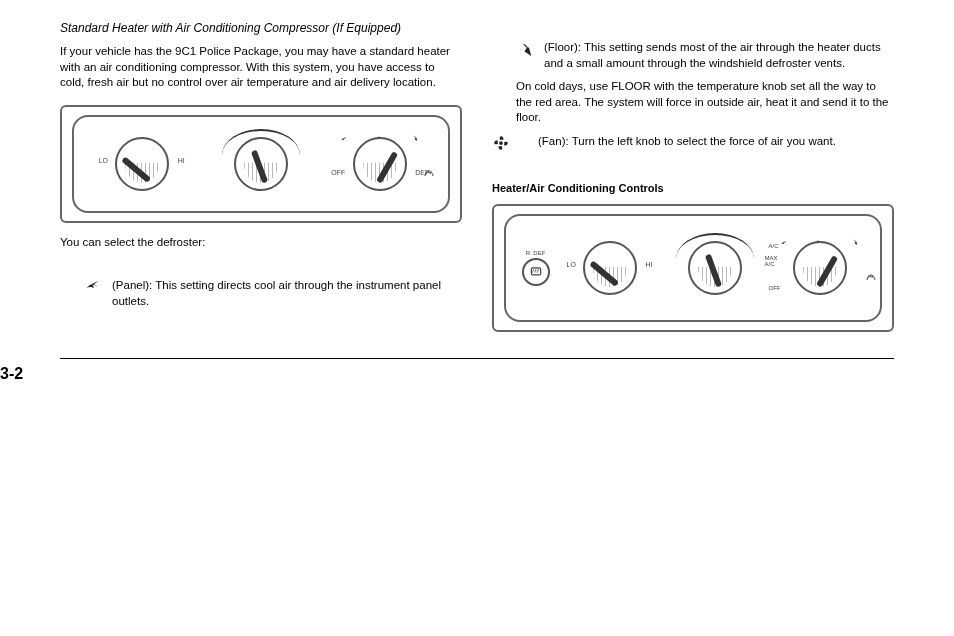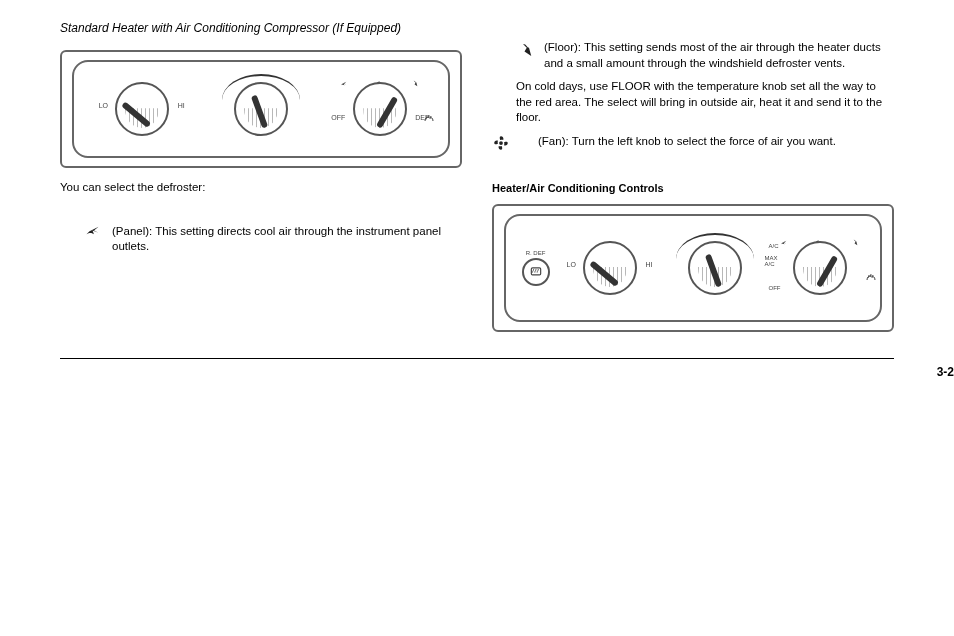--- a/index.html
+++ b/index.html
@@ -89,31 +89,32 @@
   }
   .rdef-btn .btn{
     width:28px; height:28px; border:2px solid #555; border-radius:50%;
     display:flex; align-items:center; justify-content:center; font-size:8px;
   }
   .lbl-ac { right:-4px; top:6px; font-size:6px;}
   .lbl-max { right:-6px; top:16px; font-size:6px; line-height:1;}
   .lbl-off2 { position:absolute; right:-4px; top:44px; font-size:6px; color:#444;}
   .defrost-icon-side { position:absolute; right:-12px; top:30px;}
   .rule { border-top:1px solid #000; margin: 14px 60px 6px; }
-  .pagenum { text-align:right; font-weight:bold; font-size:12px; }
+  .pagenum { text-align:left; font-weight:bold; font-size:16px; }
   .spacer { height: 10px; }
   .fan-glyph-row { display:flex; gap:24px; align-items:flex-start;}
 </style>
 </head>
 <body>
 
 <div class="page">
 
   <div class="col">
     <div class="para italic heater-title">Standard Heater with Air Conditioning Compressor (If Equipped)</div>
+    <div class="para">If your vehicle has the 9C1 Police Package, you may have a standard heater with an air conditioning compressor. With this system, you have access to cold, fresh air but no control over air temperature and air delivery location.</div>
 
     <div class="panel-box">
       <div class="panel-inner">
 
         <div class="knob-assy">
           <span class="fan-top">
             <svg class="fan-icon" viewBox="0 0 24 24">
                 <g fill="#444">
                   <circle cx="12" cy="12" r="2.5"></circle>
                   <path d="M12 3c2 0 4 2 3 5-2-1-4 0-4 0s-2-5 1-5zM21 12c0 2-2 4-5 3 1-2 0-4 0-4s5-2 5 1zM12 21c-2 0-4-2-3-5 2 1 4 0 4 0s2 5-1 5zM3 12c0-2 2-4 5-3-1 2 0 4 0 4s-5 2-5-1z"></path>
@@ -176,21 +177,21 @@
   <div class="col">
     <div class="para indent">
       <span class="icon-slot">
         <svg width="18" height="18" viewBox="0 0 24 24">
             <path fill="#222" d="M8 4c5 0 5 5 8 5l3 11-9-6 3-5z"></path>
           </svg>
       </span>
       <span>(Floor): This setting sends most of the air through the heater ducts and a small amount through the windshield defroster vents.</span>
     </div>
 
-    <div class="para" style="padding-left:24px;">On cold days, use FLOOR with the temperature knob set all the way to the red area. The select will bring in outside air, heat it and send it to the floor.</div>
+    <div class="para" style="padding-left:24px;">On cold days, use FLOOR with the temperature knob set all the way to the red area. The system will force in outside air, heat it and send it to the floor.</div>
 
     <div class="para fan-glyph-row" style="padding-left:0;">
       <span class="icon-slot" style="width:22px">
         <svg width="18" height="18" viewBox="0 0 24 24">
             <g fill="#222">
               <circle cx="12" cy="12" r="2.5"></circle>
               <path d="M12 3c2 0 4 2 3 5-2-1-4 0-4 0s-2-5 1-5zM21 12c0 2-2 4-5 3 1-2 0-4 0-4s5-2 5 1zM12 21c-2 0-4-2-3-5 2 1 4 0 4 0s2 5-1 5zM3 12c0-2 2-4 5-3-1 2 0 4 0 4s-5 2-5-1z"></path>
             </g>
           </svg>
       </span>

